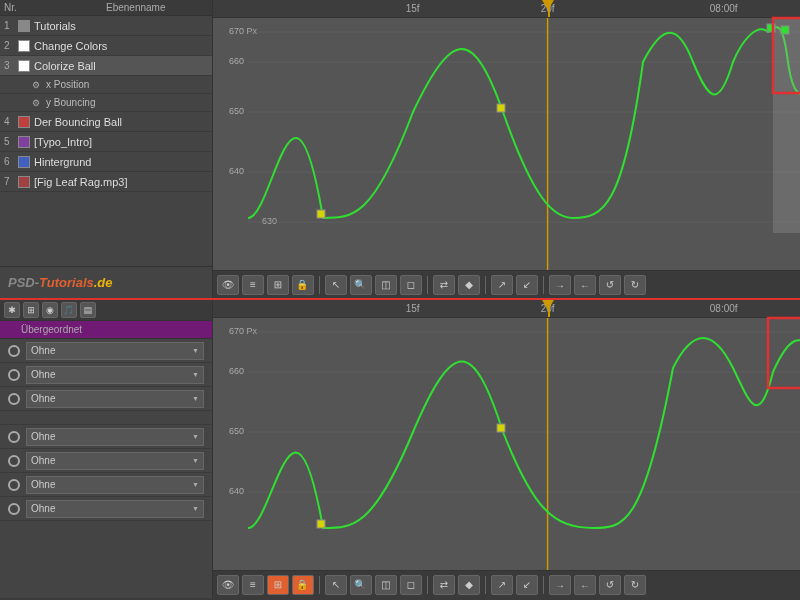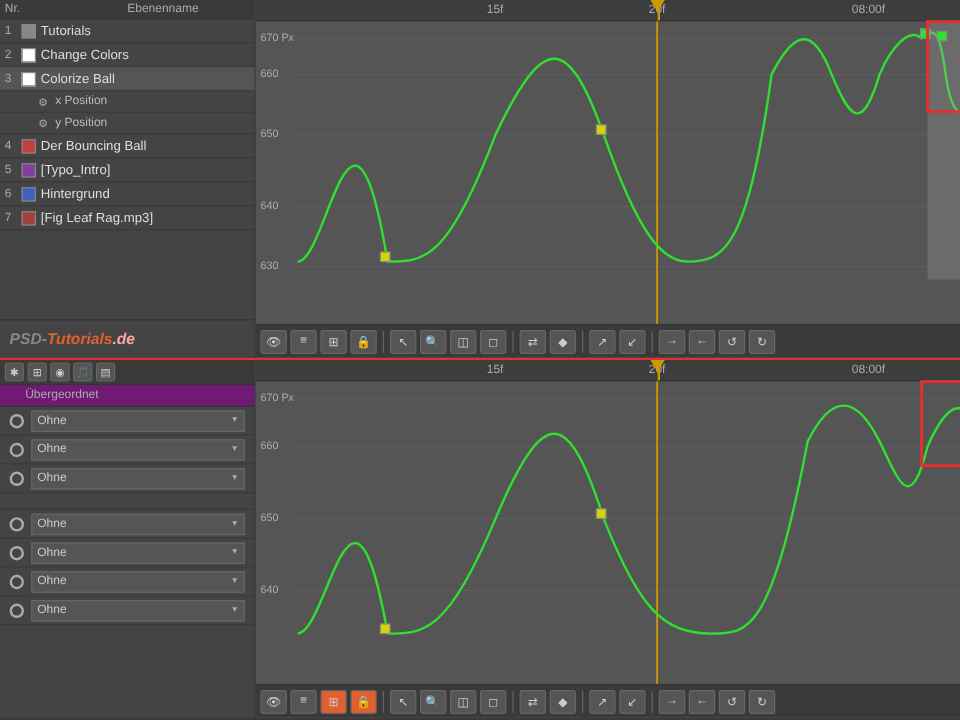--- a/index.html
+++ b/index.html
@@ -142,21 +142,21 @@
     }
 
     .graph-canvas {
       flex: 1;
       position: relative;
       background: #555;
     }
 
     .y-label {
       position: absolute;
-      left: 4px;
+      left: 16px;
       font-size: 9px;
       color: #aaa;
     }
 
     .toolbar-strip {
       height: 28px;
       background: #3a3a3a;
       border-top: 1px solid #333;
       display: flex;
       align-items: center;
@@ -295,21 +295,21 @@
       <span class="layer-name">Colorize Ball</span>
     </div>
 
     <div class="sub-row">
       <span class="gear-icon">⚙</span>
       <span class="layer-name">x Position</span>
     </div>
 
     <div class="sub-row">
       <span class="gear-icon">⚙</span>
-      <span class="layer-name">y Position</span>
+      <span class="layer-name">y Bouncing</span>
     </div>
 
     <div class="layer-row">
       <span class="layer-num">4</span>
       <span class="layer-color-box" style="background:#c04040;"></span>
       <span class="layer-name">Der Bouncing Ball</span>
     </div>
 
     <div class="layer-row">
       <span class="layer-num">5</span>
@@ -323,42 +323,42 @@
       <span class="layer-name">Hintergrund</span>
     </div>
 
     <div class="layer-row">
       <span class="layer-num">7</span>
       <span class="layer-color-box" style="background:#a04040;"></span>
       <span class="layer-name">[Fig Leaf Rag.mp3]</span>
     </div>
 
     <div class="logo-area">
-      <span style="font-style:italic; color:#888;">PSD-</span><span style="color:#e06030; font-style:italic;">Tutorials</span><span style="color:#fca5a5; font-style:italic;">.de</span>
+      <span style="font-style:italic; color:#888;">PSD-</span><span style="color:#e06030; font-style:italic;">Tutorials</span><span style="color:#eab308; font-style:italic;">.de</span>
     </div>
   </div>
 
   <div class="graph-area">
 
     <div class="timeline-header">
       <span class="timeline-mark" style="left:34%;">15f</span>
       <span class="timeline-mark" style="left:57%;">20f</span>
       <span class="timeline-mark" style="left:87%;">08:00f</span>
 
       <div style="position:absolute; left:57%; top:0; width:2px; height:100%; background:#cc9900;"></div>
       <div style="position:absolute; left:57%; top:0; width:0; height:0; border-left:6px solid transparent; border-right:6px solid transparent; border-top:10px solid #cc9900; transform:translateX(-50%);"></div>
     </div>
 
     <div class="graph-canvas">
 
       <span class="y-label" style="top:8px;">670 Px</span>
       <span class="y-label" style="top:38px;">660</span>
       <span class="y-label" style="top:88px;">650</span>
       <span class="y-label" style="top:148px;">640</span>
-      <span class="y-label" style="top:198px;">630</span>
+      <span class="y-label" style="top:198px;margin-left:33px;">630</span>
 
       <svg class="graph-svg">
         <line x1="35" y1="14" x2="100%" y2="14" stroke="#666" stroke-width="0.5"></line>
         <line x1="35" y1="44" x2="100%" y2="44" stroke="#666" stroke-width="0.5"></line>
         <line x1="35" y1="94" x2="100%" y2="94" stroke="#666" stroke-width="0.5"></line>
         <line x1="35" y1="154" x2="100%" y2="154" stroke="#666" stroke-width="0.5"></line>
         <line x1="35" y1="204" x2="100%" y2="204" stroke="#666" stroke-width="0.5"></line>
 
         <line x1="57%" y1="0" x2="57%" y2="100%" stroke="#cc9900" stroke-width="1.5"></line>
 

